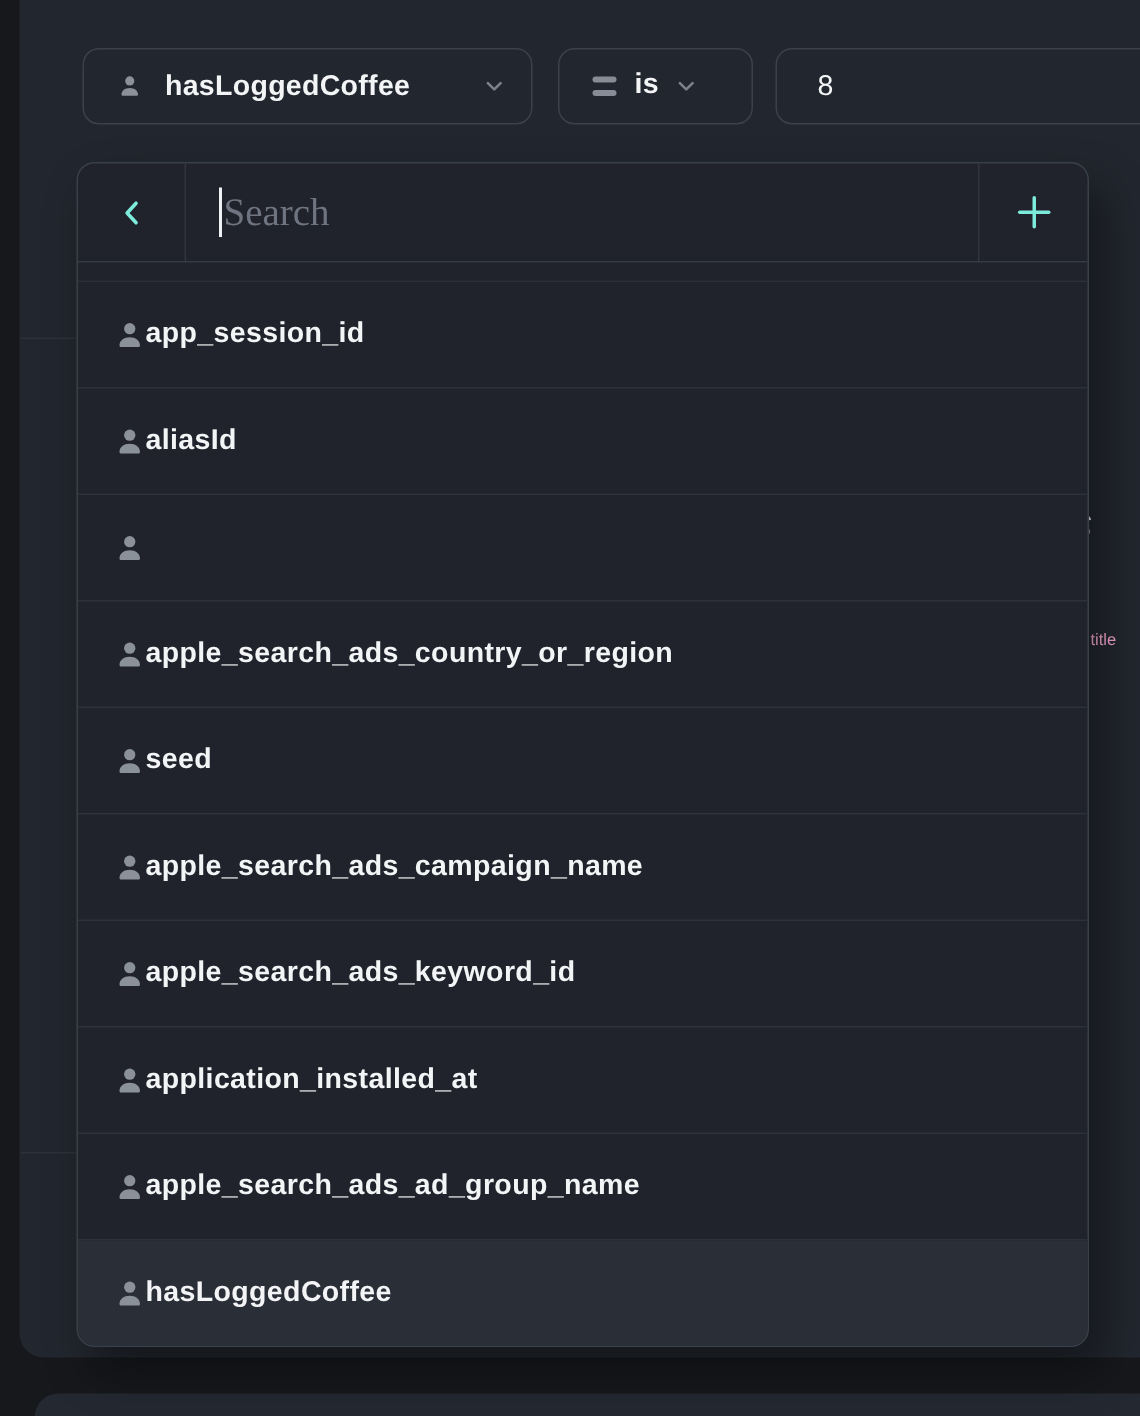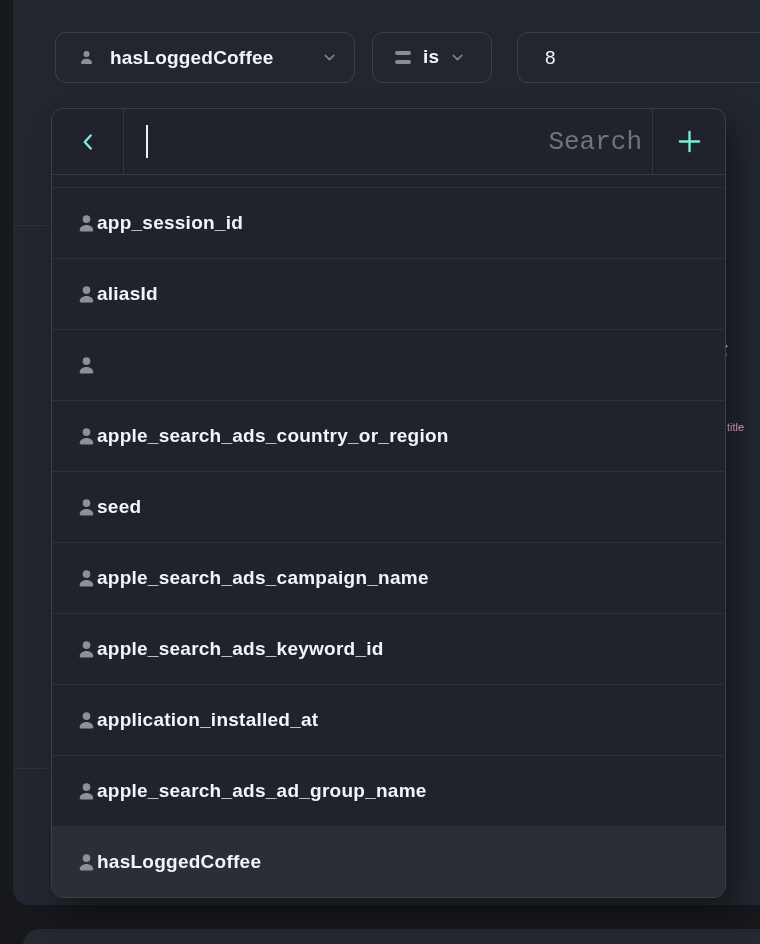--- a/index.html
+++ b/index.html
@@ -28,42 +28,42 @@
   .frag-2{left:727px;top:421px;font-size:11px;font-weight:400;color:#f9a8d4;}
 
   
   .card-bottom{position:absolute;left:23px;top:929px;width:780px;height:20px;
     background:#242831;border-radius:16px 16px 0 0;}
 
   
   .pill{position:absolute;top:32px;height:51px;border:1px solid var(--border);
     border-radius:11px;display:flex;align-items:center;background:transparent;}
   .pill-property{left:55px;width:300px;padding:0 16px 0 22px;}
-  .pill-operator{left:372px;width:120px;padding:0 14px 1px 22px;align-items:center;}
+  .pill-operator{left:372px;width:130px;padding:0 14px 1px 22px;align-items:center;}
   .pill-value{left:517px;width:290px;padding:0 0 0 27px;border-radius:11px;}
   .pill-label{color:var(--text-primary);font-size:19px;font-weight:600;letter-spacing:.2px;}
   .pill-property .pill-label{margin-left:15px;margin-right:auto;}
   .pill-operator .pill-label{margin-left:12px;margin-right:10px;}
   .value-input{background:transparent;border:none;outline:none;color:var(--text-primary);
     font-size:19px;font-weight:500;width:200px;font-family:inherit;}
   .equals-icon{display:flex;flex-direction:column;gap:5px;}
   .equals-icon i{display:block;width:16px;height:4px;border-radius:2px;background:#878d96;}
   .chev{flex:0 0 auto;}
 
   
   .panel{position:absolute;left:51px;top:108px;width:675px;height:790px;
     background:var(--panel-bg);border:1px solid #3a4049;border-radius:12px;
     box-shadow:10px 16px 30px rgba(0,0,0,.40);display:flex;flex-direction:column;}
   .searchbar{flex:0 0 66px;display:flex;align-items:stretch;border-bottom:1px solid #343a44;}
   .back-btn{flex:0 0 72px;display:flex;align-items:center;justify-content:center;
     border-right:1px solid #30353f;cursor:pointer;}
   .search-wrap{flex:1 1 auto;position:relative;display:flex;align-items:center;}
   .search-input{width:100%;background:transparent;border:none;outline:none;
     color:var(--text-primary);font-size:26px;font-weight:400;padding:0 10px 0 25px;
-    font-family:Liberation Mono, monospace;text-align:right;}
+    font-family:Liberation Serif, serif;}
   .search-input::placeholder{color:var(--muted);opacity:1;}
   .caret{position:absolute;left:22px;top:16px;width:2px;height:33px;background:#eef1f4;
     animation:blink 1.1s steps(1) infinite;}
   @keyframes blink{50%{opacity:0;}}
   .add-btn{flex:0 0 73px;display:flex;align-items:center;justify-content:center;
     border-left:1px solid #30353f;cursor:pointer;}
 
   .sliver{flex:0 0 13px;border-bottom:1px solid #2b2f38;}
   .list{flex:1 1 auto;display:flex;flex-direction:column;}
   .row{flex:0 0 71px;display:flex;align-items:center;padding-left:24px;

